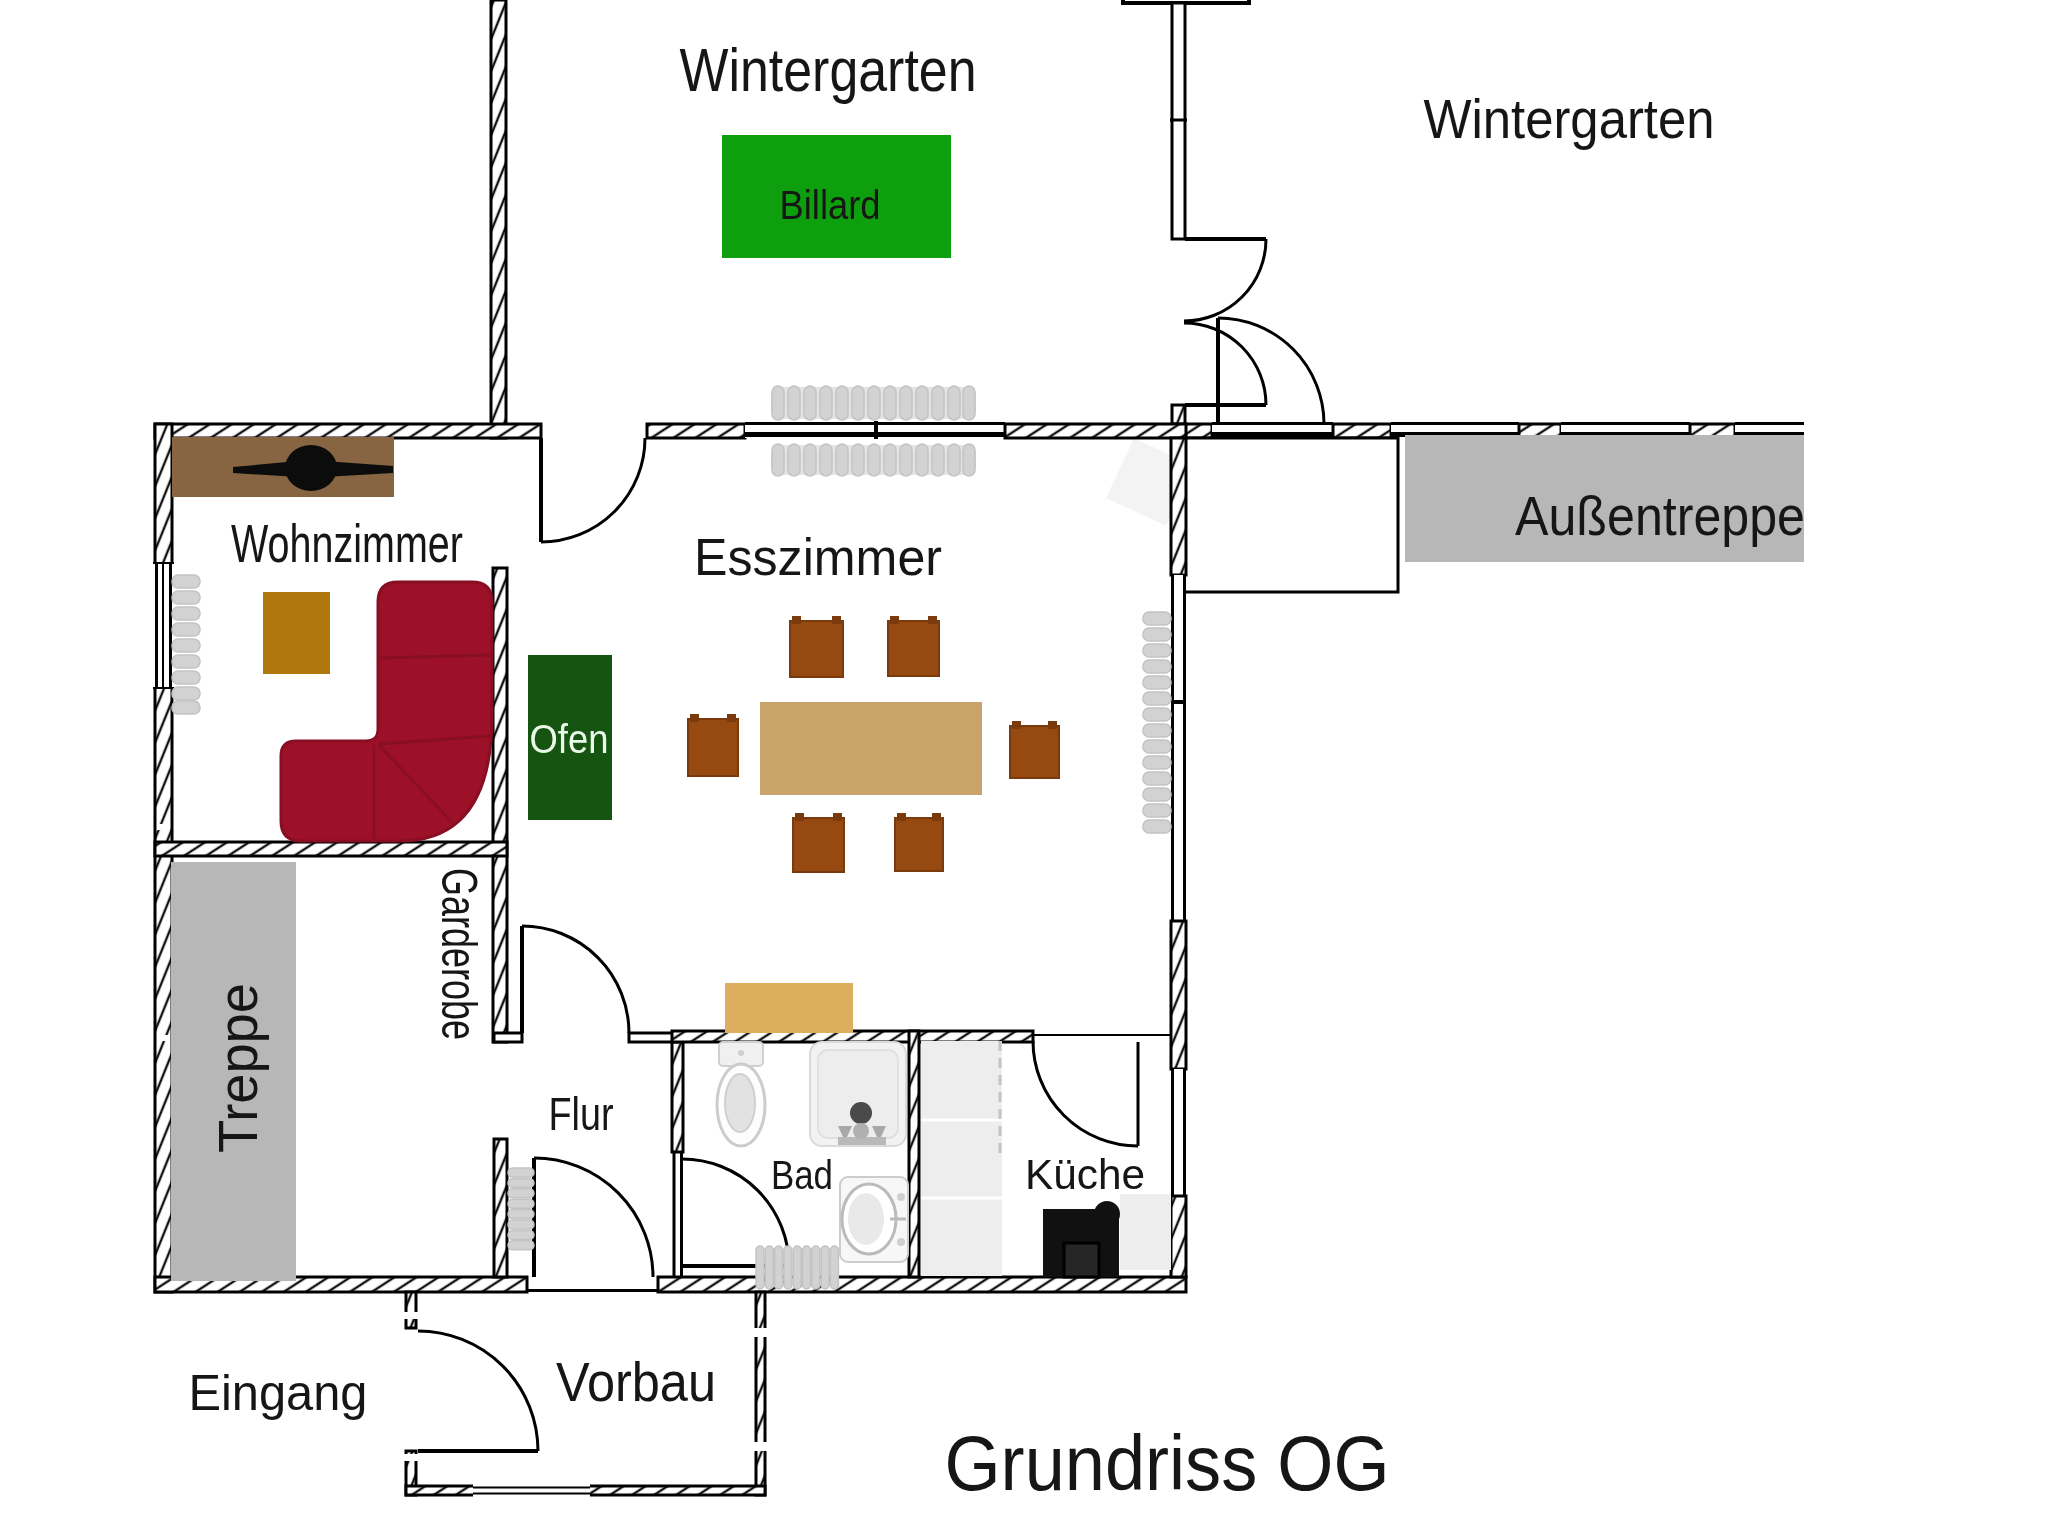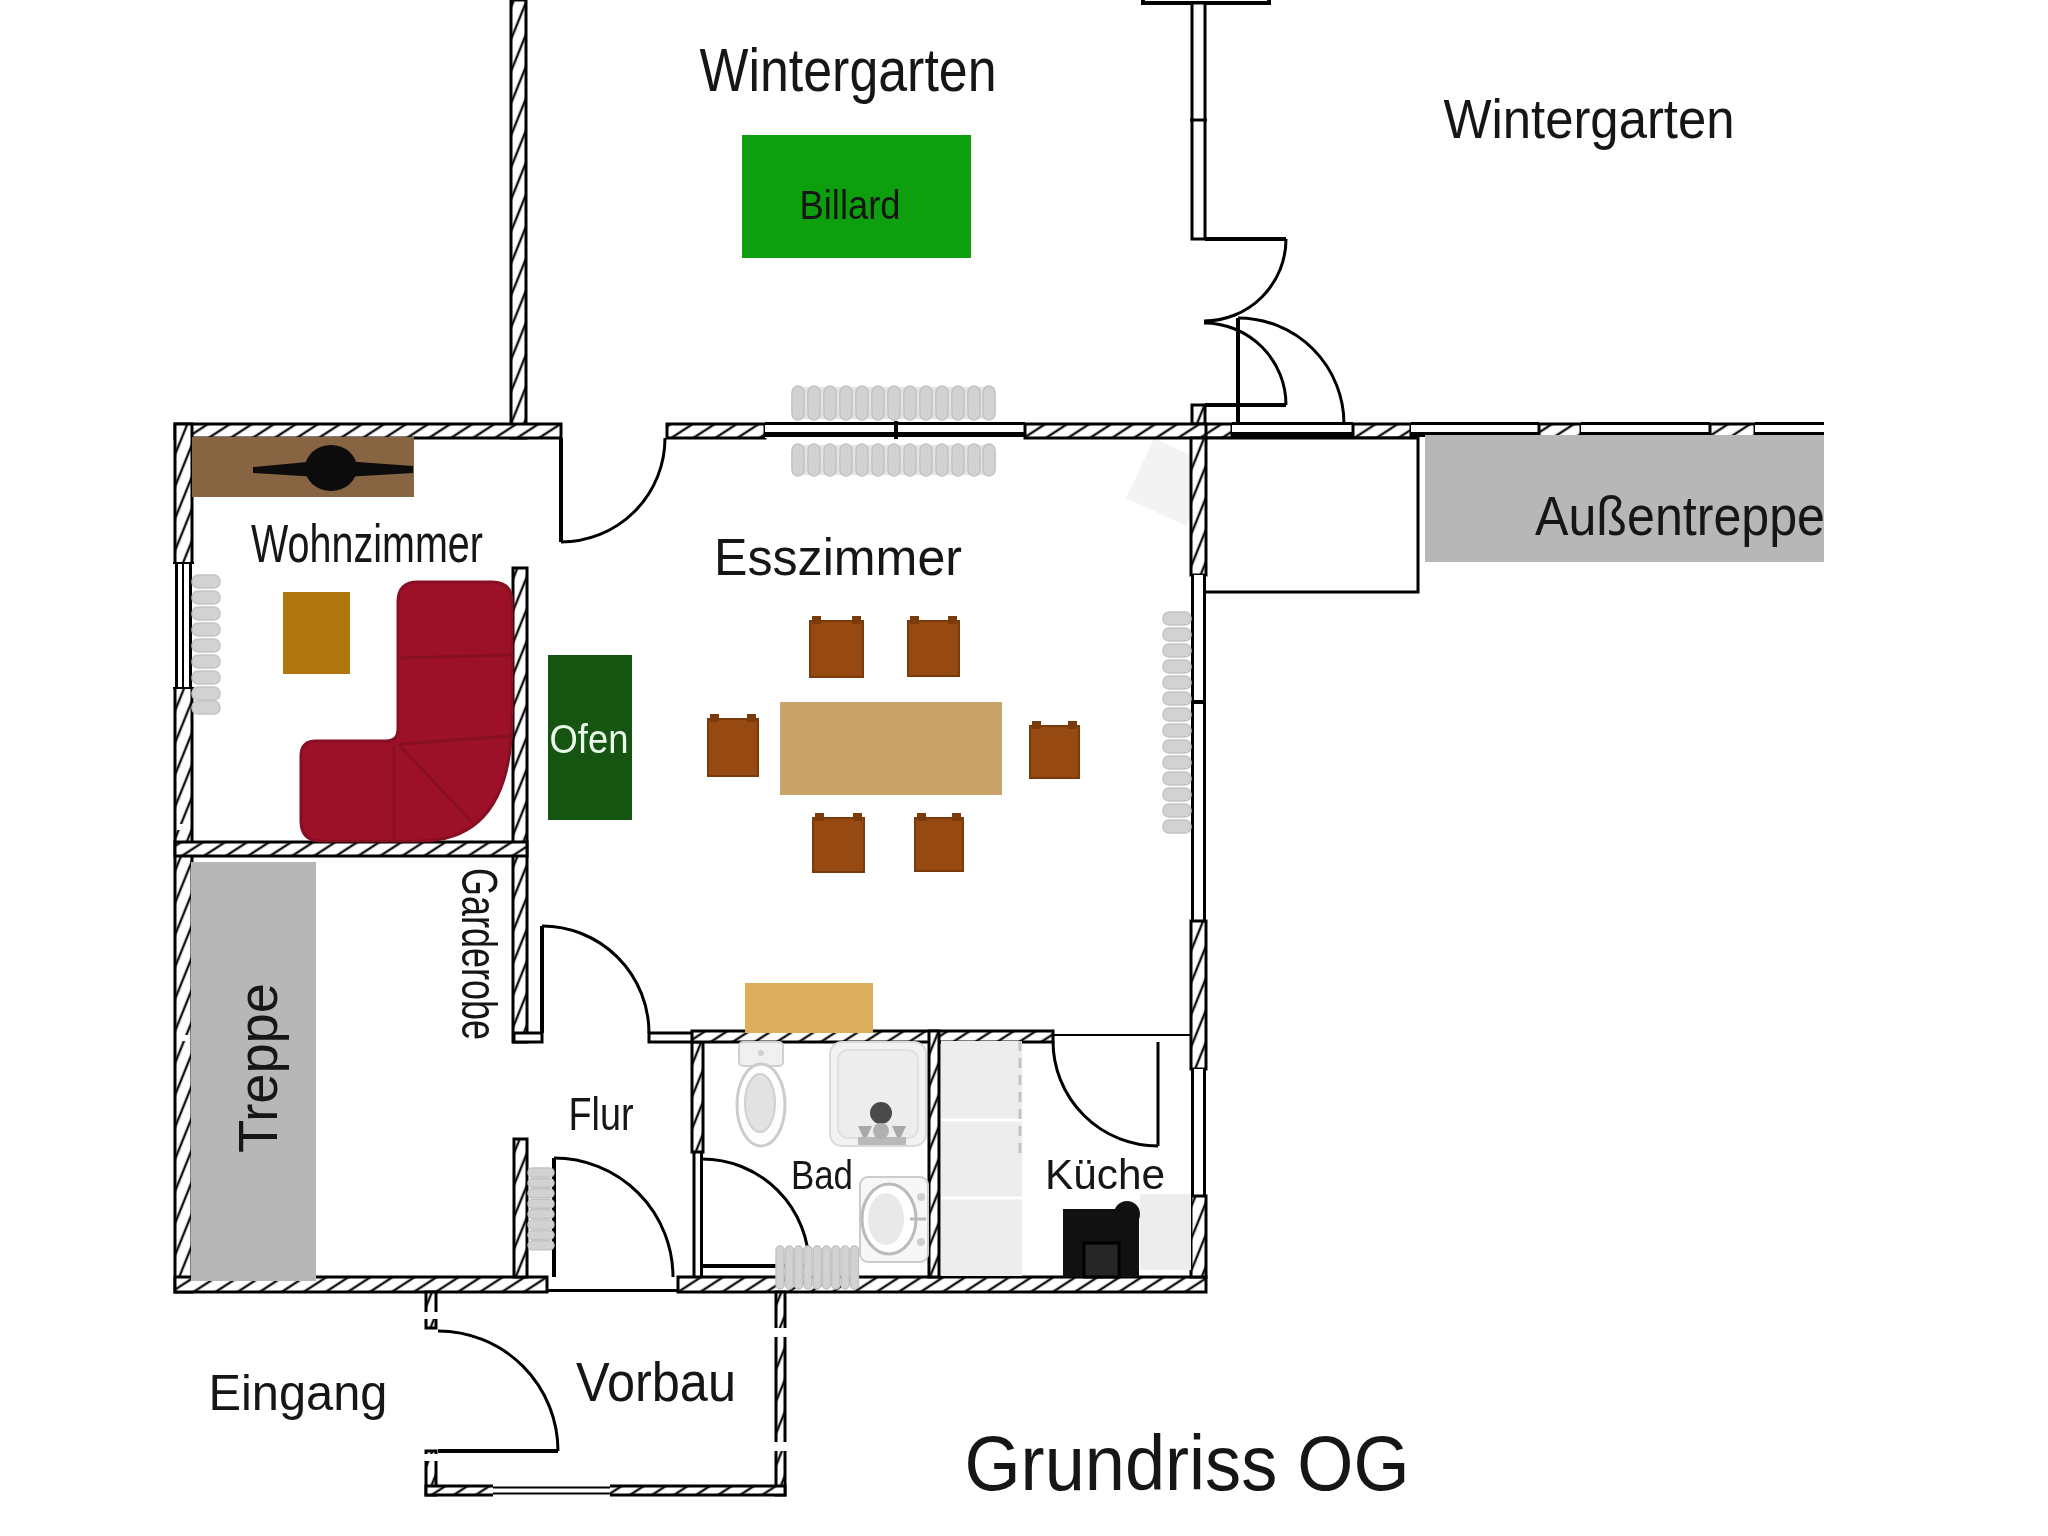--- a/index.html
+++ b/index.html
@@ -1,16 +1,16 @@
 <!DOCTYPE html>
 <html><head>
 <meta charset="utf-8">
 <style>
 html,body{margin:0;padding:0;background:#fff;}
-#plan{position:relative;width:1804px;height:1536px;background:#fff;overflow:hidden;padding-left:20px;}
+#plan{position:relative;width:1804px;height:1536px;background:#fff;overflow:hidden;}
 text{font-family:"Liberation Sans",sans-serif;fill:#161616;}
 </style>
 </head>
 <body>
 <div id="plan">
 <svg width="2048" height="1536" viewBox="0 0 2048 1536">
 <defs>
 <pattern id="hatchH" patternUnits="userSpaceOnUse" width="12" height="12" patternTransform="rotate(57)">
 <rect width="12" height="12" fill="#ffffff"></rect>
 <line x1="2" y1="-2" x2="2" y2="14" stroke="#141414" stroke-width="2.4"></line>

